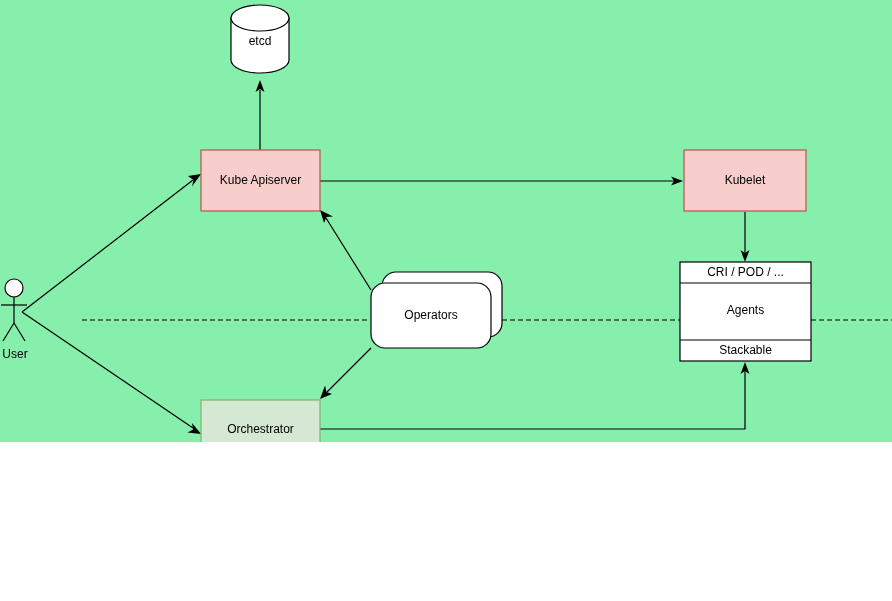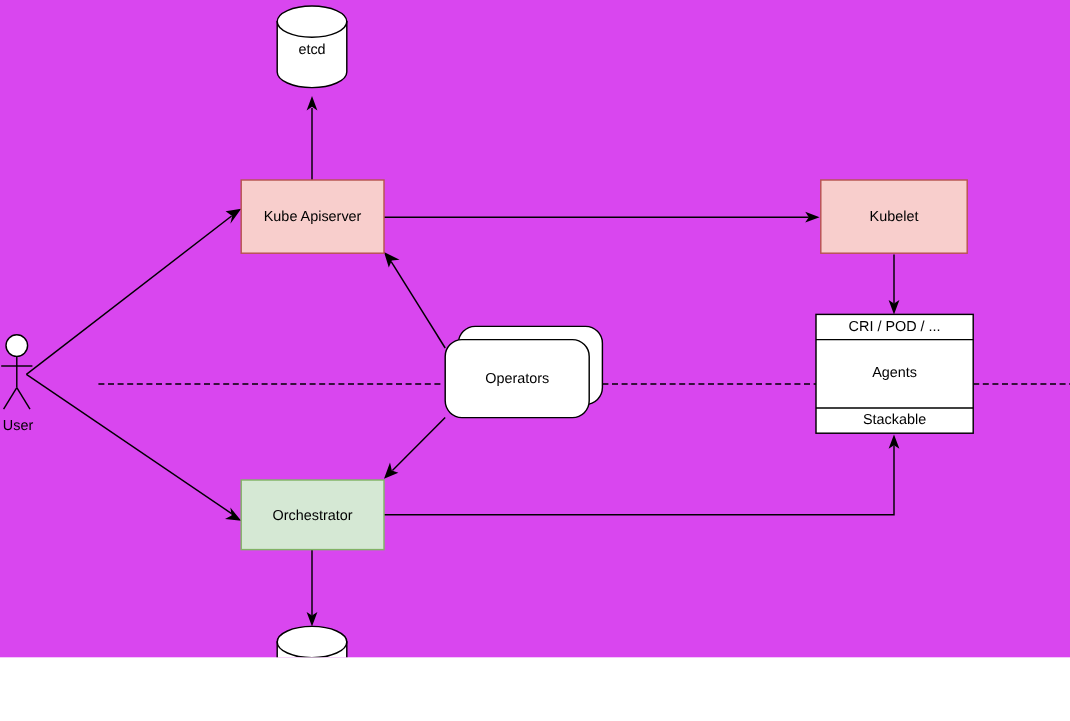--- a/index.html
+++ b/index.html
@@ -6,22 +6,22 @@
     margin: 0;
     padding: 0;
     background: #ffffff;
   }
   body {
     font-family: "Liberation Sans", sans-serif;
   }
   #diagram-canvas {
     position: relative;
     width: 892px;
-    height: 548px;
-    background: #d946ef;
+    height: 442px;
+    background: #86efac;
     overflow: hidden;
   }
   #diagram-svg {
     position: absolute;
     top: 0;
     left: 0;
     width: 892px;
     height: 601px;
   }
   .node-label {

